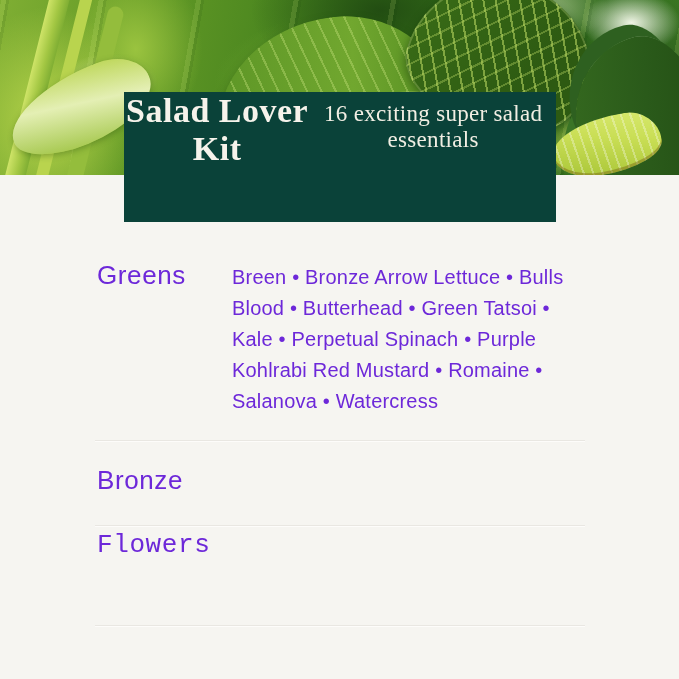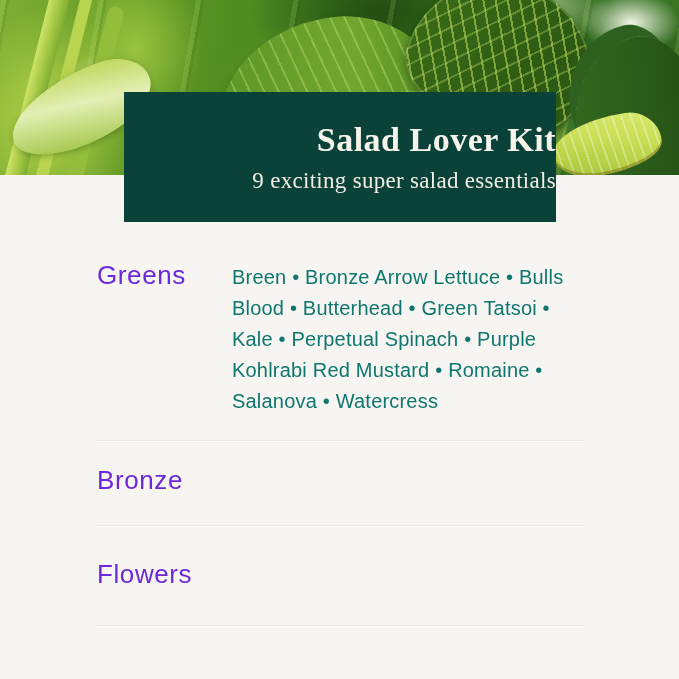--- a/index.html
+++ b/index.html
@@ -83,21 +83,21 @@
       repeating-linear-gradient(80deg, rgba(255,255,255,.3) 0 2px, rgba(255,255,255,0) 2px 9px),
       linear-gradient(10deg,#a7c436,#c9de55 60%,#d8e96e);
     border-radius:70% 30% 60% 40% / 55% 55% 45% 45%;
     box-shadow:inset 0 -3px 0 rgba(120,100,20,.45);
   }
 
   
   .banner{
     position:absolute;left:124px;top:92px;width:432px;height:130px;
     background:#0a4239;
-    display:flex;flex-direction:column;align-items:flex-end;justify-content:center;
+    display:flex;flex-direction:row;align-items:flex-start;justify-content:center;
     text-align:center;
   }
   .banner-title{
     margin:0;
     font-family:"Liberation Serif", serif;
     font-weight:600;font-size:34px;line-height:38px;
     color:#f6f3eb;letter-spacing:.5px;
   }
   .banner-subtitle{
     margin:9px 0 0 0;
@@ -112,25 +112,25 @@
     display:flex;align-items:baseline;
   }
   .row-label{
     flex:0 0 135px;width:135px;
     font-size:26px;line-height:31px;
     color:#6d28d9;letter-spacing:.6px;
   }
   .row-items{
     width:356px;
     font-size:20px;line-height:31px;
-    color:#0f766e;letter-spacing:.2px;
+    color:#6d28d9;letter-spacing:.2px;
   }
   .row-greens{top:260px;}
   .row-herbs{top:465px;}
-  .row-flowers{top:559px;}
+  .row-flowers{top:530px;font-family:Liberation Mono, monospace;}
   .divider{
     position:absolute;left:95px;width:490px;height:1px;
     background:#e9e7e2;box-shadow:0 1px 0 #fdfcfa;
   }
   .divider-1{top:440px;}
   .divider-2{top:525px;}
   .divider-3{top:625px;}
 </style>
 </head>
 <body>
@@ -141,21 +141,21 @@
     <div class="leaf leaf-stem-a"></div>
     <div class="leaf leaf-tip-left"></div>
     <div class="leaf leaf-center"></div>
     <div class="leaf leaf-veined"></div>
     <div class="leaf leaf-dark-right"></div>
     <div class="leaf leaf-bright-right"></div>
   </div>
 
   <div class="banner">
     <h1 class="banner-title">Salad Lover Kit</h1>
-    <p class="banner-subtitle">9 exciting super salad essentials</p>
+    <p class="banner-subtitle">16 exciting super salad essentials</p>
   </div>
 
   <div class="row row-greens">
     <div class="row-label">Greens</div>
     <div class="row-items">Breen • Bronze Arrow Lettuce • Bulls Blood • Butterhead • Green Tatsoi • Kale • Perpetual Spinach • Purple Kohlrabi Red Mustard • Romaine • Salanova • Watercress</div>
   </div>
 
   <div class="divider divider-1"></div>
 
   <div class="row row-herbs">

